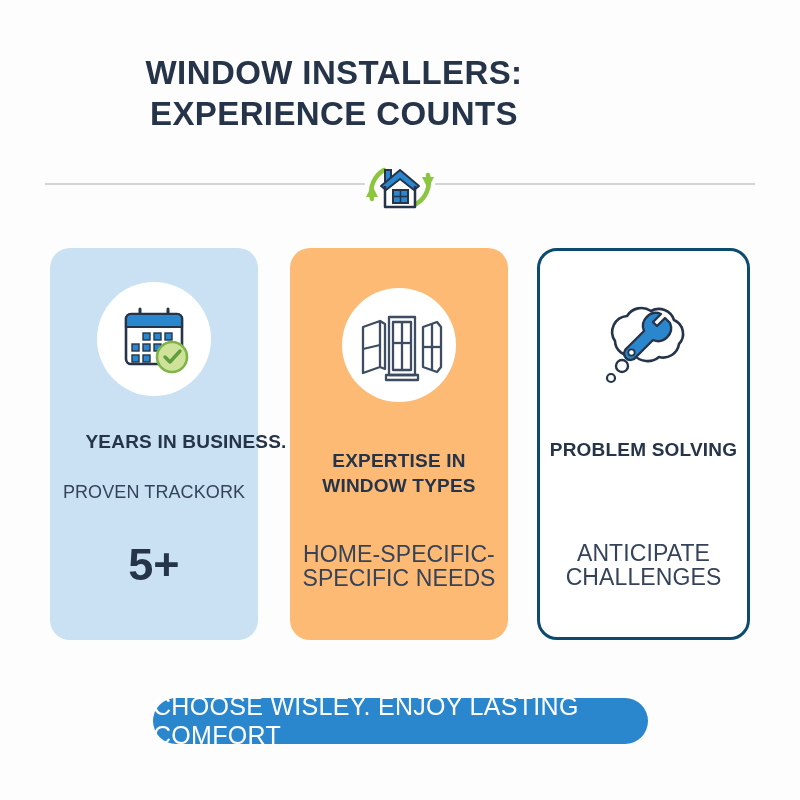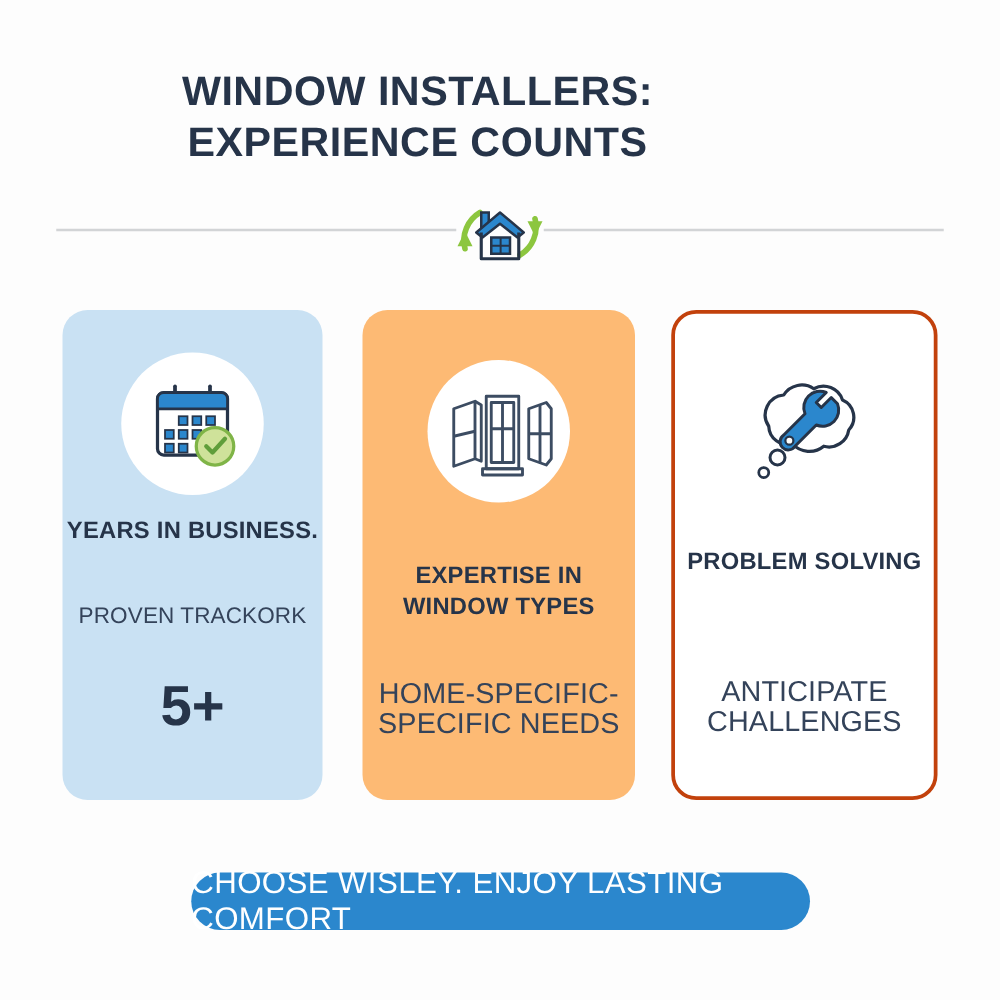--- a/index.html
+++ b/index.html
@@ -86,21 +86,21 @@
   }
   .card-2 {
     left: 290px;
     width: 218px;
     background: #fdba74;
   }
   .card-3 {
     left: 537px;
     width: 213px;
     background: #ffffff;
-    border: 3px solid #c2410c;
+    border: 3px solid #0c4a6e;
   }
 
   .icon-circle {
     position: absolute;
     left: 50%;
     transform: translateX(-50%);
     border-radius: 50%;
     display: flex;
     align-items: center;
     justify-content: center;
@@ -128,21 +128,21 @@
     position: absolute;
     left: 0;
     width: 100%;
     font-size: 19px;
     font-weight: bold;
     color: #263449;
     line-height: 25px;
     letter-spacing: 0.2px;
     text-transform: uppercase;
   }
-  .card-1 .card-heading { top: 164px; }
+  .card-1 .card-heading { top: 181px; padding-left: 32px; }
   .card-2 .card-heading { top: 200px; }
   .card-3 .card-heading { top: 186px; }
 
   .card-sub {
     position: absolute;
     left: 0;
     width: 100%;
     font-size: 23px;
     font-weight: normal;
     color: #34435a;

